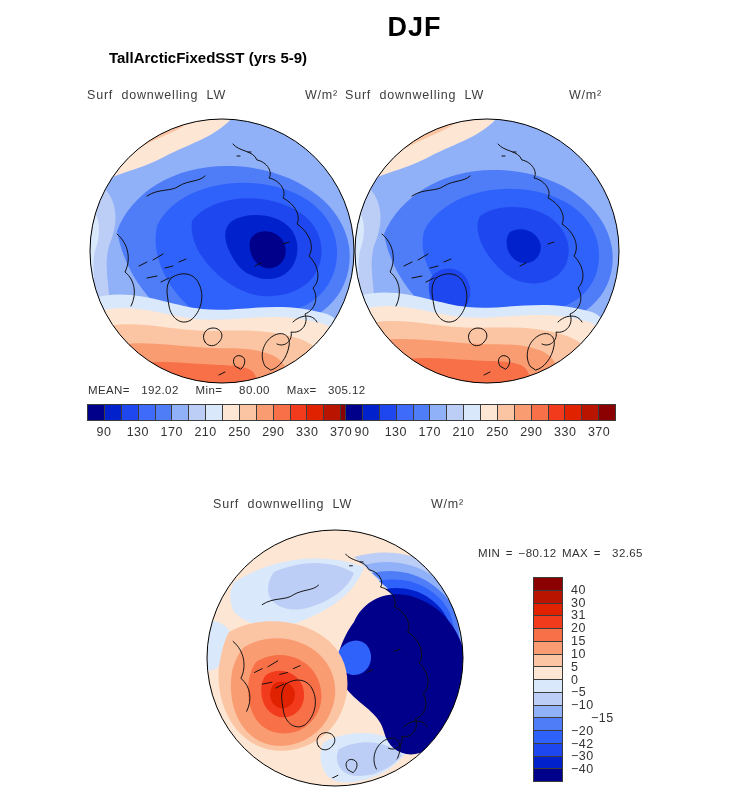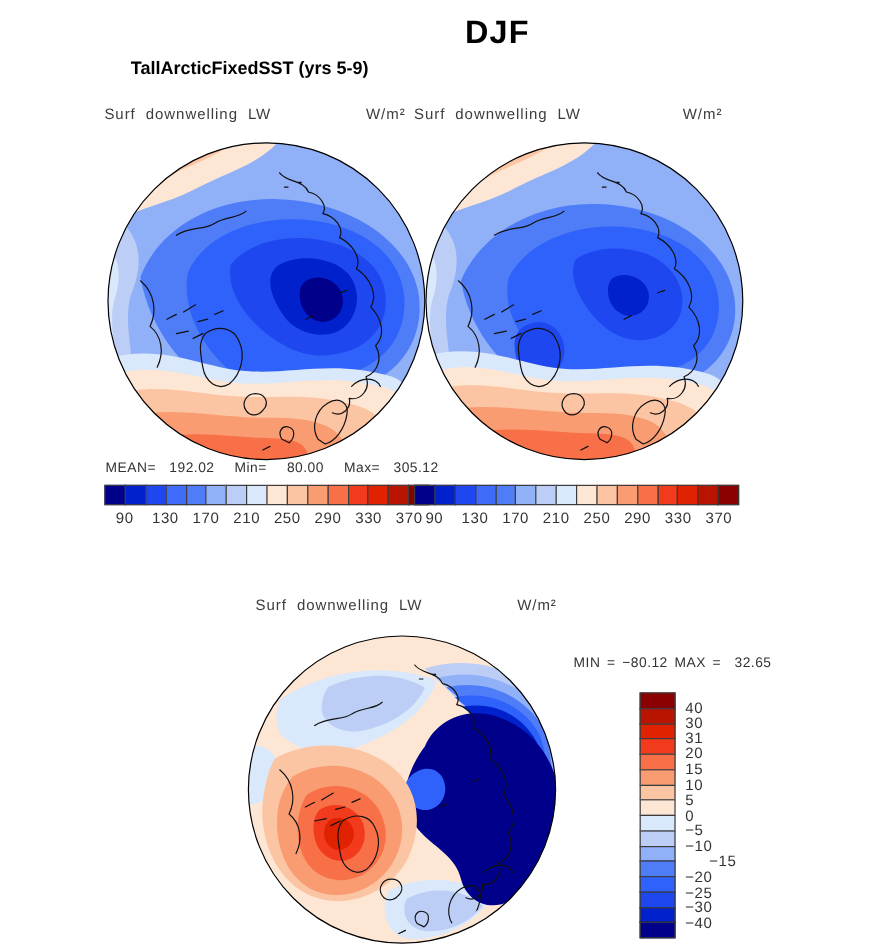--- a/index.html
+++ b/index.html
@@ -226,18 +226,18 @@
       <span class="cbar-tick" style="top: calc(18.75% - 7px);">31</span>
       <span class="cbar-tick" style="top: calc(25% - 7px);">20</span>
       <span class="cbar-tick" style="top: calc(31.25% - 7px);">15</span>
       <span class="cbar-tick" style="top: calc(37.5% - 7px);">10</span>
       <span class="cbar-tick" style="top: calc(43.75% - 7px);">5</span>
       <span class="cbar-tick" style="top: calc(50% - 7px);">0</span>
       <span class="cbar-tick" style="top: calc(56.25% - 7px);">−5</span>
       <span class="cbar-tick" style="top: calc(62.5% - 7px);">−10</span>
       <span class="cbar-tick" style="top: calc(68.75% - 7px); margin-left: 20px;">−15</span>
       <span class="cbar-tick" style="top: calc(75% - 7px);">−20</span>
-      <span class="cbar-tick" style="top: calc(81.25% - 7px);">−25</span>
+      <span class="cbar-tick" style="top: calc(81.25% - 7px);">−42</span>
       <span class="cbar-tick" style="top: calc(87.5% - 7px);">−30</span>
       <span class="cbar-tick" style="top: calc(93.75% - 7px);">−40</span>
     </div>
 
 </div>
 
 </body></html>

